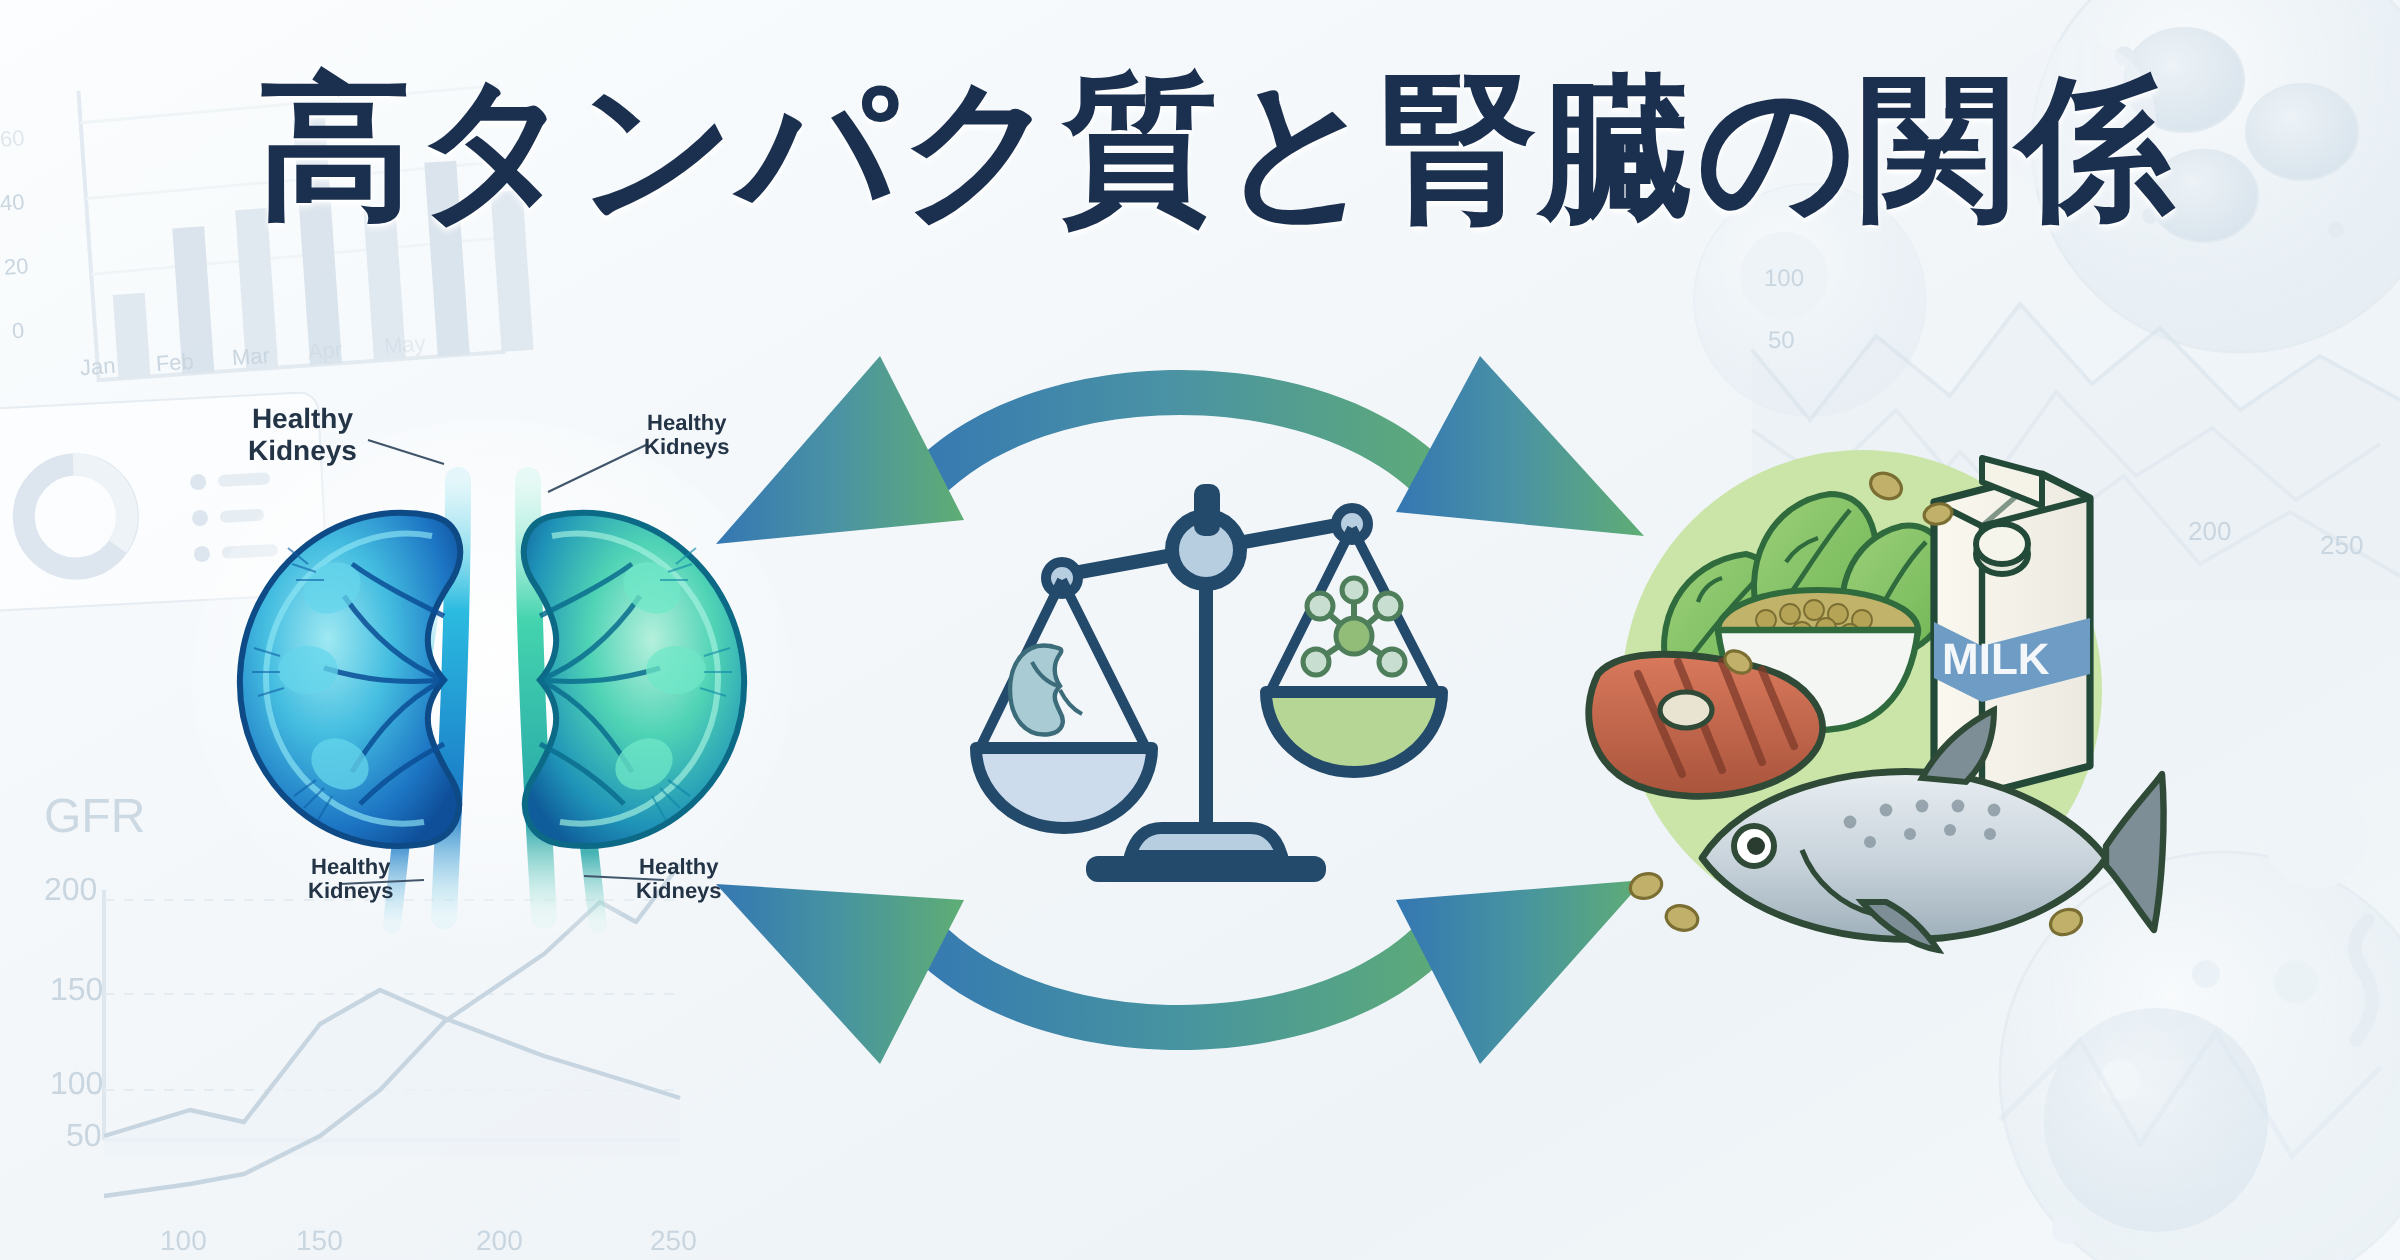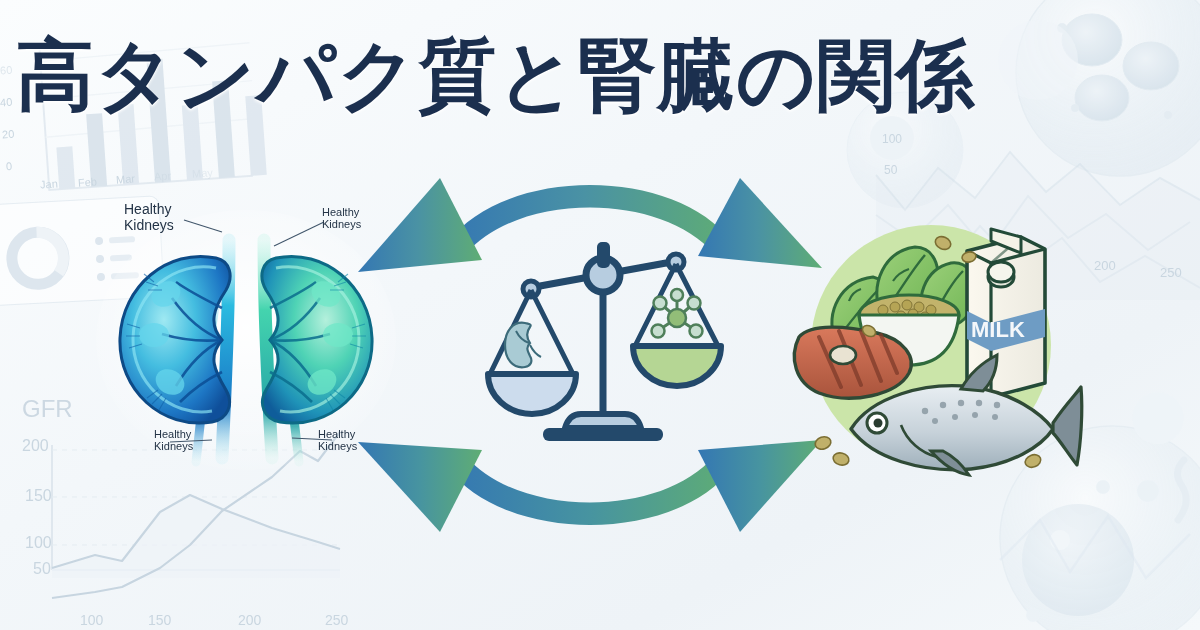--- a/index.html
+++ b/index.html
@@ -36,21 +36,21 @@
     font-weight: 400;
     white-space: nowrap;
   }
 
   
   #title {
     position: absolute;
     left: 0;
     right: 0;
     top: 36px;
-    text-align: left;
+    text-align: center;
     font-family: "DejaVu Sans", "Liberation Sans", sans-serif;
     font-weight: 700;
     font-size: 78px;
     line-height: 1;
     letter-spacing: 1px;
     color: #1b2f4e;
     text-shadow: 0 2px 3px rgba(255,255,255,0.9), 0 1px 0 rgba(255,255,255,0.8);
     z-index: 40;
     margin-left: 16px;
   }
@@ -60,23 +60,24 @@
     position: absolute;
     left: 96px;
     top: 190px;
     width: 300px;
     height: 290px;
     z-index: 20;
   }
   .kidney-label {
     position: absolute;
     color: #243447;
-    font-weight: 400;
+    font-weight: 700;
     line-height: 1.12;
     white-space: pre-line;
+    text-align: center;
   }
 
   
   #scale-block {
     position: absolute;
     left: 465px;
     top: 228px;
     width: 275px;
     height: 235px;
     z-index: 25;

